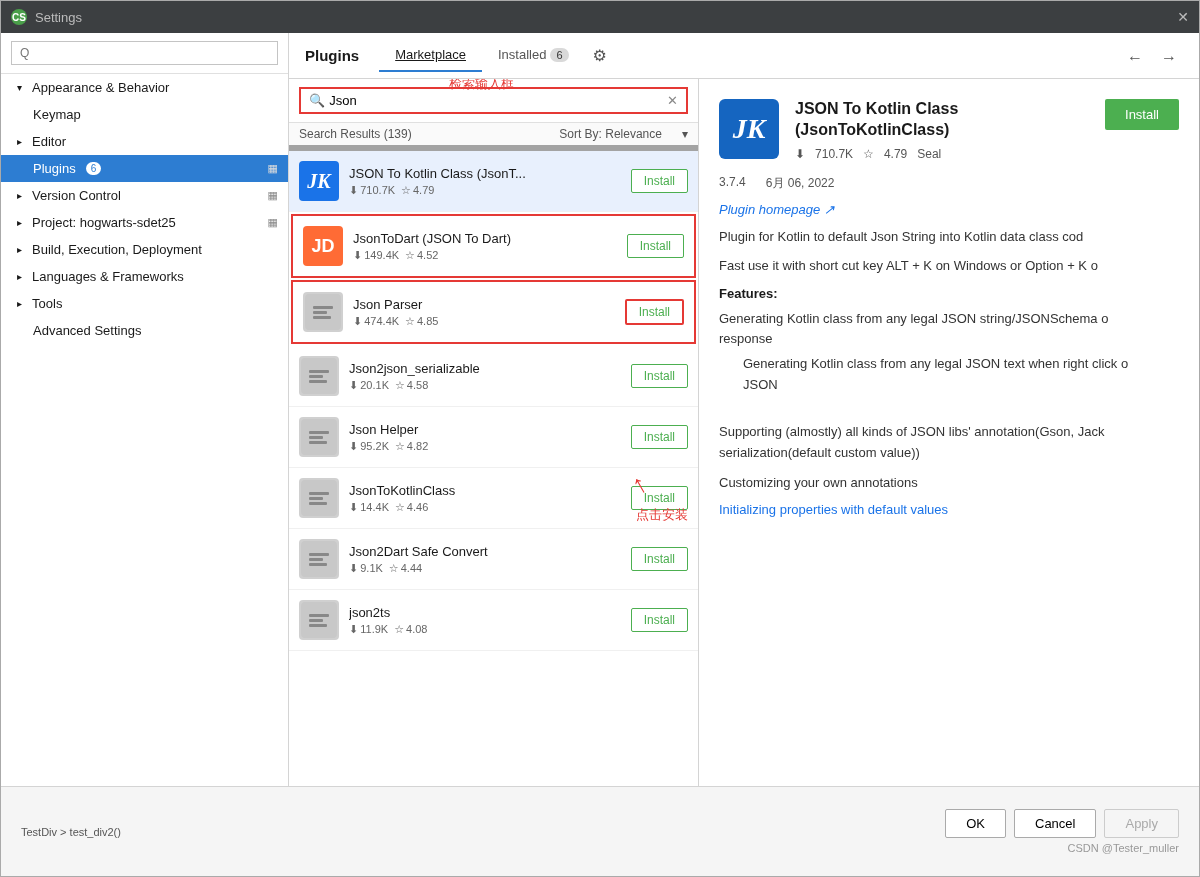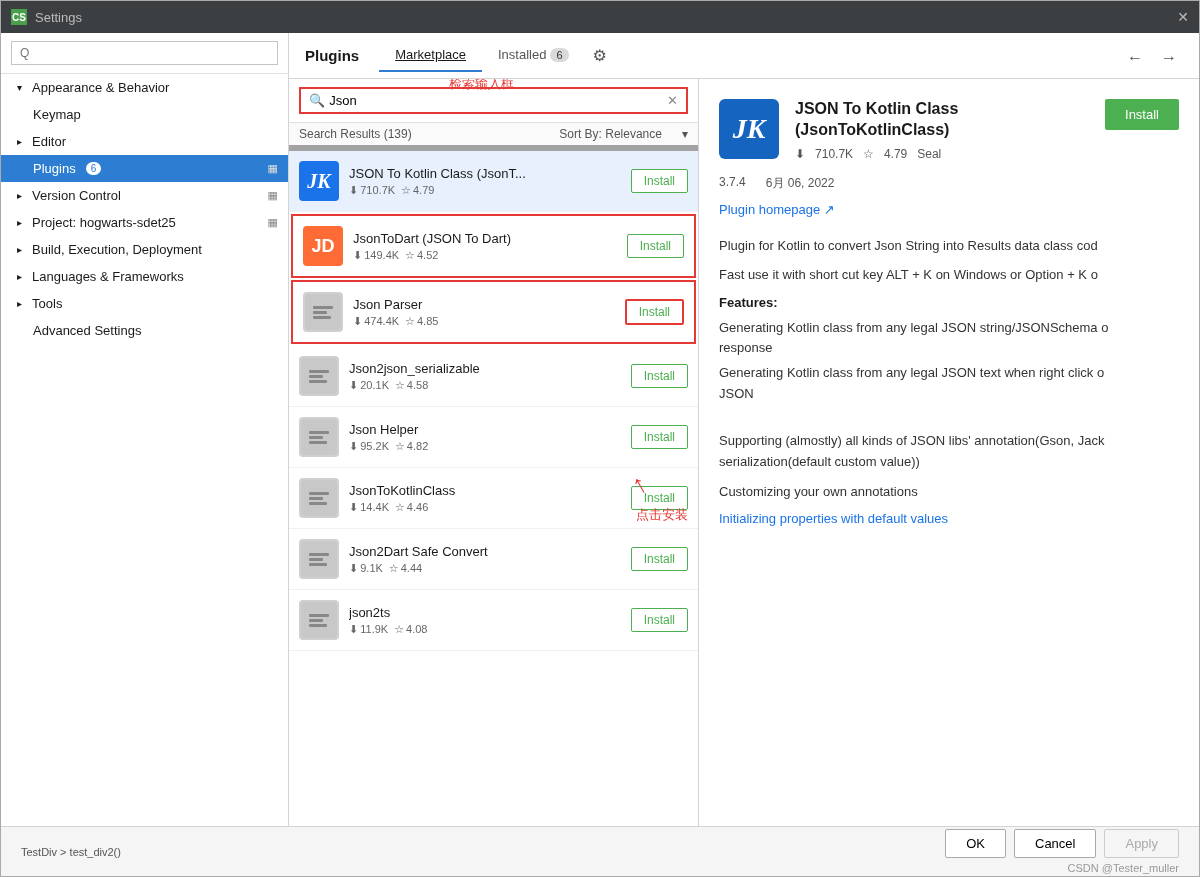--- a/index.html
+++ b/index.html
@@ -8,21 +8,21 @@
       width: 1200px; height: 877px; background: #fff;
       border: 1px solid #aaa; display: flex; flex-direction: column;
       box-shadow: 2px 2px 10px rgba(0,0,0,0.3);
     }
     .title-bar {
       background: #3c3f41; color: #bbb; height: 32px;
       display: flex; align-items: center; justify-content: space-between;
       padding: 0 10px; flex-shrink: 0;
     }
     .title-bar-left { display: flex; align-items: center; gap: 8px; }
-    .title-bar-icon { width: 16px; height: 16px; background: #4a9f4a; border-radius: 0; display: flex; align-items: center; justify-content: center; color: #fff; font-size: 10px; font-weight: bold; }
+    .title-bar-icon { width: 16px; height: 16px; background: #4a9f4a; border-radius: 8px; display: flex; align-items: center; justify-content: center; color: #fff; font-size: 10px; font-weight: bold; }
     .title-bar-title { font-size: 13px; }
     .title-bar-close { cursor: pointer; font-size: 14px; color: #bbb; background: none; border: none; }
     .main-content { display: flex; flex: 1; overflow: hidden; }
     
     .sidebar {
       width: 288px; background: #fff; border-right: 1px solid #d4d4d4;
       display: flex; flex-direction: column; flex-shrink: 0;
     }
     .sidebar-search {
       padding: 8px 10px; border-bottom: 1px solid #e0e0e0;
@@ -123,28 +123,28 @@
     .detail-icon { width: 60px; height: 60px; border-radius: 6px; background: #1565c0; display: flex; align-items: center; justify-content: center; font-size: 28px; font-weight: bold; color: #fff; font-family: serif; font-style: italic; flex-shrink: 0; }
     .detail-title-area { flex: 1; }
     .detail-name { font-size: 16px; font-weight: 600; color: #1a1a1a; line-height: 1.3; }
     .detail-install-btn {
       background: #4caf50; color: #fff; border: none;
       padding: 8px 20px; font-size: 13px; cursor: pointer; border-radius: 2px;
       white-space: nowrap; align-self: flex-start;
     }
     .detail-meta { display: flex; align-items: center; gap: 10px; font-size: 12px; color: #555; margin-top: 6px; }
     .detail-version-info { display: flex; gap: 20px; font-size: 12px; color: #555; margin-bottom: 10px; }
-    .detail-link { color: #1a73e8; font-size: 13px; text-decoration: none; cursor: pointer; display: block; margin-bottom: 19px; }
+    .detail-link { color: #1a73e8; font-size: 13px; text-decoration: none; cursor: pointer; display: block; margin-bottom: 10px; font-style: italic; }
     .detail-desc { font-size: 13px; color: #333; line-height: 1.5; margin-bottom: 10px; }
     .features-title { font-size: 13px; font-weight: 600; color: #1a1a1a; margin-bottom: 8px; margin-top: 10px; }
     .feature-item { font-size: 13px; color: #333; line-height: 1.6; }
     
     .bottom-bar {
       display: flex; align-items: center; justify-content: space-between;
-      border-top: 1px solid #d4d4d4; padding: 2px 20px; flex-shrink: 0; background: #f5f5f5;
+      border-top: 1px solid #d4d4d4; padding: 22px 20px; flex-shrink: 0; background: #f5f5f5;
     }
     .bottom-status { font-size: 11px; color: #555; }
     .bottom-buttons { display: flex; gap: 8px; }
     .btn-ok, .btn-cancel, .btn-apply {
       padding: 6px 20px; font-size: 13px; cursor: pointer; border-radius: 2px;
     }
     .btn-ok { background: #fff; border: 1px solid #aaa; }
     .btn-cancel { background: #fff; border: 1px solid #aaa; }
     .btn-apply { background: #f5f5f5; border: 1px solid #ccc; color: #aaa; cursor: default; }
     .watermark { font-size: 11px; color: #999; text-align: right; }
@@ -421,30 +421,30 @@
             <button class="detail-install-btn">Install</button>
           </div>
 
           <div class="detail-version-info">
             <span>3.7.4</span>
             <span>6月 06, 2022</span>
           </div>
 
           <a class="detail-link">Plugin homepage ↗</a>
 
-          <div class="detail-desc">Plugin for Kotlin to convert Json String into Results data class cod</div>
+          <div class="detail-desc">Plugin for Kotlin to default Json String into Kotlin data class cod</div>
           <div class="detail-desc">Fast use it with short cut key ALT + K on Windows or Option + K o</div>
 
           <div class="features-title">Features:</div>
 
           <div class="feature-item">
             <span>Generating Kotlin class from any legal JSON string/JSONSchema o</span><br>
             <span>response</span>
           </div>
-          <div class="feature-item" style="margin-top:4px;">
+          <div class="feature-item" style="margin-top:4px;margin-left:24px;">
             <span>Generating Kotlin class from any legal JSON text when right click o</span><br>
             <span>JSON</span>
           </div>
           <div class="feature-item" style="margin-top:26px;">
             <span>Supporting (almostly) all kinds of JSON libs' annotation(Gson, Jack</span><br>
             <span>serialization(default custom value))</span>
           </div>
           <div class="feature-item" style="margin-top:10px;">Customizing your own annotations</div>
           <div class="feature-item" style="margin-top:6px; color:#1a73e8;">Initializing properties with default values</div>
         </div>

